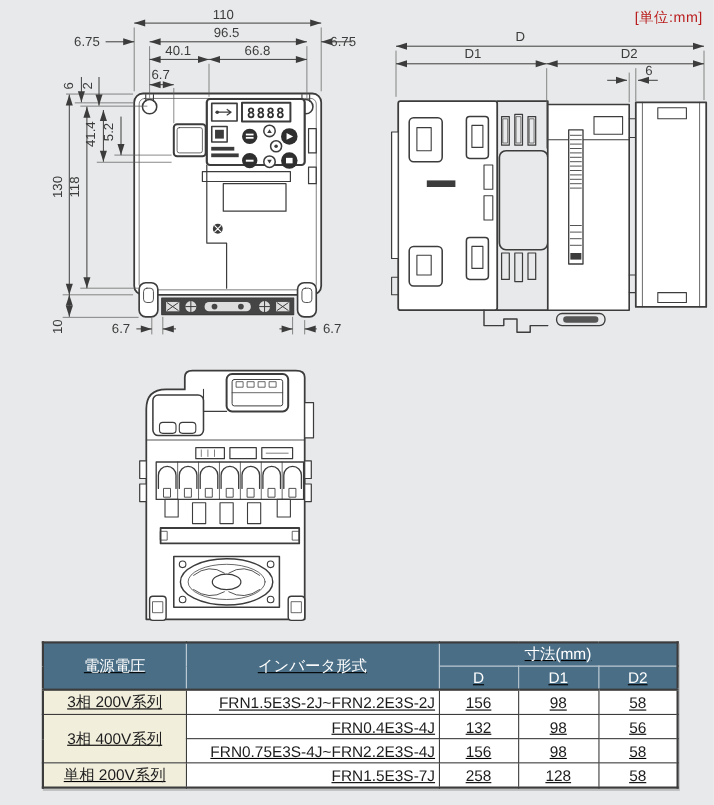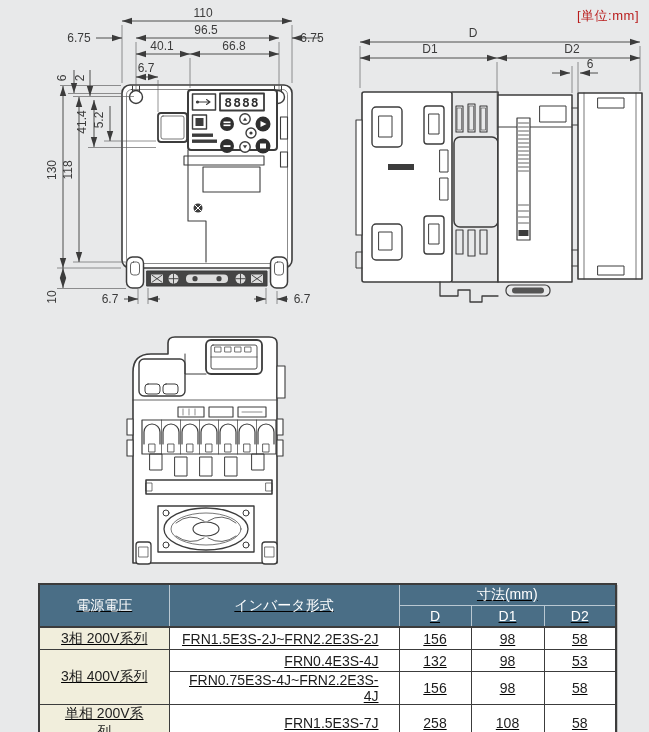--- a/index.html
+++ b/index.html
@@ -30,21 +30,21 @@
     text-decoration:underline;
   }
   .tbl th {
     background:#4a6e86; color:#fff; font-weight:normal;
     font-size:14px; height:20px; padding:0 2px;
     border:1px solid #b9c8d2;
   }
   .tbl th.hb { border-bottom:2px solid #3c3c3c; }
   .tbl td {
     border:1px solid #3c3c3c; background:#fff; color:#1d1d1d;
-    font-size:14px; height:21px; text-align:center; padding:0 20px;
+    font-size:14px; height:21px; text-align:center; padding:0 3px;
   }
   .tbl td.volt { background:#f1eedc; }
   .tbl td.model { text-align:right; padding-left:8px; }
 </style>
 </head>
 <body>
 
 <div class="page">
 
   <div class="unit-note">[単位:mm]</div>
@@ -358,30 +358,30 @@
         <td class="model">FRN1.5E3S-2J~FRN2.2E3S-2J</td>
         <td>156</td>
         <td>98</td>
         <td>58</td>
       </tr>
       <tr>
         <td class="volt" rowspan="2">3相 400V系列</td>
         <td class="model">FRN0.4E3S-4J</td>
         <td>132</td>
         <td>98</td>
-        <td>53</td>
+        <td>56</td>
       </tr>
       <tr>
         <td class="model">FRN0.75E3S-4J~FRN2.2E3S-4J</td>
         <td>156</td>
         <td>98</td>
         <td>58</td>
       </tr>
       <tr>
         <td class="volt">単相 200V系列</td>
         <td class="model">FRN1.5E3S-7J</td>
         <td>258</td>
-        <td>108</td>
+        <td>128</td>
         <td>58</td>
       </tr>
     </tbody>
   </table>
 </div>
 
 </body></html>

